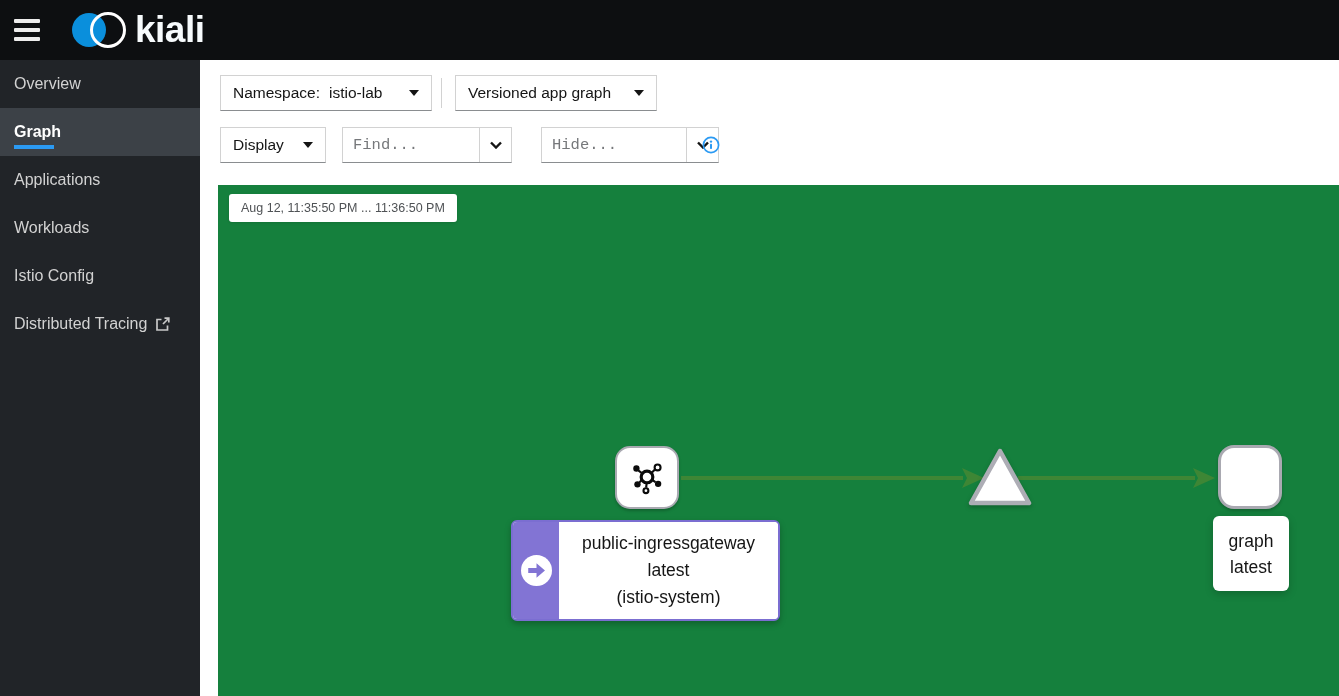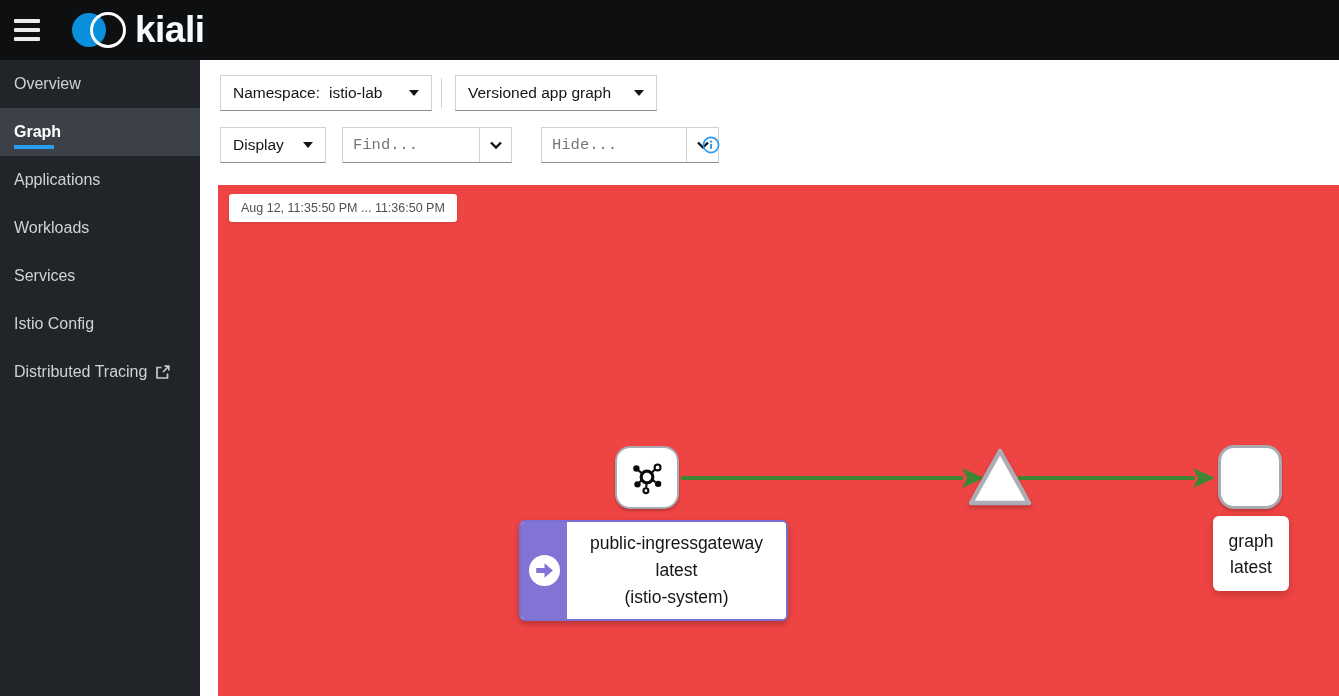--- a/index.html
+++ b/index.html
@@ -28,29 +28,29 @@
   .pf-select .caret { margin-left:auto; width:0; height:0; border-left:5px solid transparent; border-right:5px solid transparent; border-top:6px solid #151515; }
   .sel-label { margin-right:9px; }
   .toolbar-divider { position:absolute; left:441px; top:78px; width:1px; height:30px; background:#d2d2d2; }
   .pf-input-group { position:absolute; display:flex; align-items:stretch; background:#fff; border:1px solid #d2d2d2; border-bottom-color:#8a8d90; }
   .pf-input-group input { flex:1; min-width:0; border:none; outline:none; font-size:15.5px; padding:0 10px; color:#151515; font-family:Liberation Mono, monospace; background:transparent; }
   .pf-input-group input::placeholder { color:#76787b; }
   .chev-btn { width:32px; display:flex; align-items:center; justify-content:center; border-left:1px solid #d2d2d2; cursor:pointer; background:#fff; }
   .info-btn { position:absolute; left:702px; top:136px; width:18px; height:18px; cursor:pointer; }
 
   
-  .graph-panel { position:absolute; left:218px; top:185px; width:1121px; height:511px; background:#ef4444; }
+  .graph-panel { position:absolute; left:218px; top:185px; width:1121px; height:511px; background:#15803d; }
   .time-badge { position:absolute; left:11px; top:9px; background:#fff; border-radius:3px; padding:7px 12px; font-size:12.5px; color:#4f5255; box-shadow:0 1px 3px rgba(3,3,3,0.12); white-space:nowrap; }
   .edges-svg { position:absolute; left:0; top:0; pointer-events:none; }
   .node-square { position:absolute; background:#fff; border:2.5px solid #a9a9b1; box-shadow:0 2px 3px rgba(0,0,0,0.22); display:flex; align-items:center; justify-content:center; cursor:pointer; }
   .node-gateway { left:397px; top:261px; width:64px; height:63px; border-radius:15px; }
   .node-workload { left:1000px; top:260px; width:64px; height:64px; border-radius:16px; border-width:3px; }
   .node-triangle-wrap { position:absolute; left:746px; top:258px; cursor:pointer; }
 
-  .node-label { position:absolute; display:flex; border:2px solid #7b6ed1; border-radius:6px; overflow:hidden; box-shadow:0 3px 6px rgba(0,0,0,0.25); background:#fff; cursor:pointer;margin-left:8px; }
+  .node-label { position:absolute; display:flex; border:2px solid #7b6ed1; border-radius:6px; overflow:hidden; box-shadow:0 3px 6px rgba(0,0,0,0.25); background:#fff; cursor:pointer; }
   .label-badge { background:#8274d4; display:flex; align-items:center; justify-content:center; flex:none; }
   .label-text { flex:1; display:flex; flex-direction:column; align-items:center; justify-content:center; font-size:17.5px; color:#151515; line-height:27px; background:#fff; padding:0 10px; white-space:nowrap; }
   .label-gateway { left:293px; top:335px; width:269px; height:101px; }
   .label-gateway .label-badge { width:46px; }
   .label-service { left:688px; top:336px; width:182px; height:44px; }
   .label-service .label-badge { width:42px; }
   .label-plain { position:absolute; left:995px; top:331px; width:76px; height:75px; background:#fff; border-radius:6px; box-shadow:0 3px 8px rgba(0,0,0,0.2); display:flex; flex-direction:column; align-items:center; justify-content:center; font-size:17.5px; color:#151515; line-height:26px; cursor:pointer; }
 </style>
 </head>
 <body>
@@ -78,23 +78,20 @@
     </div>
     <div class="nav-item active">
       <span>Graph</span>
       <span class="nav-underline"></span>
     </div>
     <div class="nav-item">
       <span>Applications</span>
     </div>
     <div class="nav-item">
       <span>Workloads</span>
-    </div>
-    <div class="nav-item">
-      <span>Services</span>
     </div>
     <div class="nav-item">
       <span>Istio Config</span>
     </div>
     <div class="nav-item">
       <span>Distributed Tracing</span>
       <span class="ext-icon">
         <svg width="15" height="15" viewBox="0 0 15 15" fill="none" stroke="#c8c8c8" stroke-width="1.7">
           <path d="M12.5 8.5 V13 H2 V2.5 H6.5"></path>
           <path d="M8 7 L13.5 1.5"></path>

